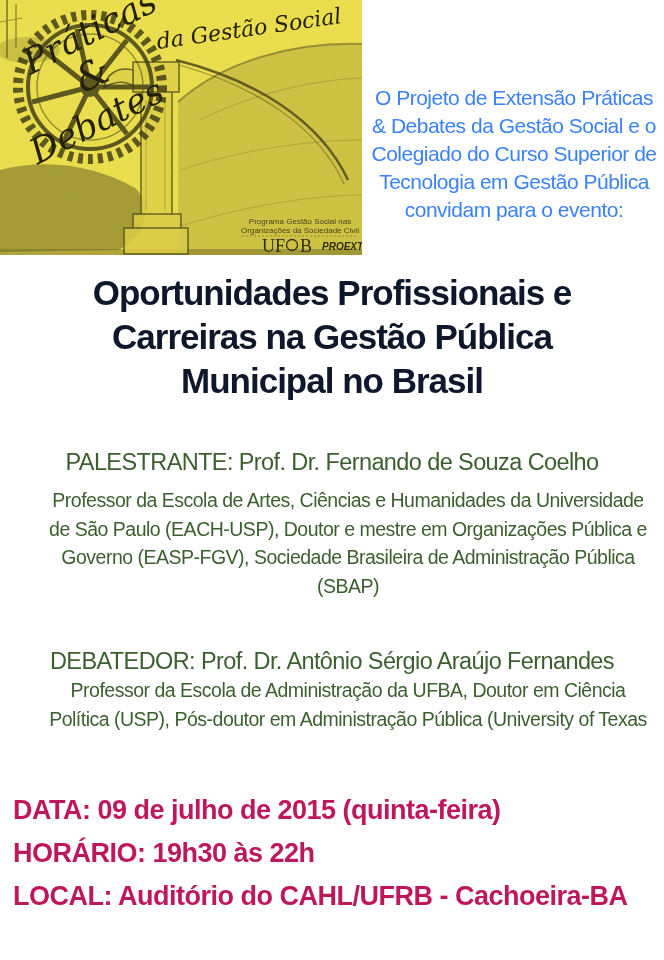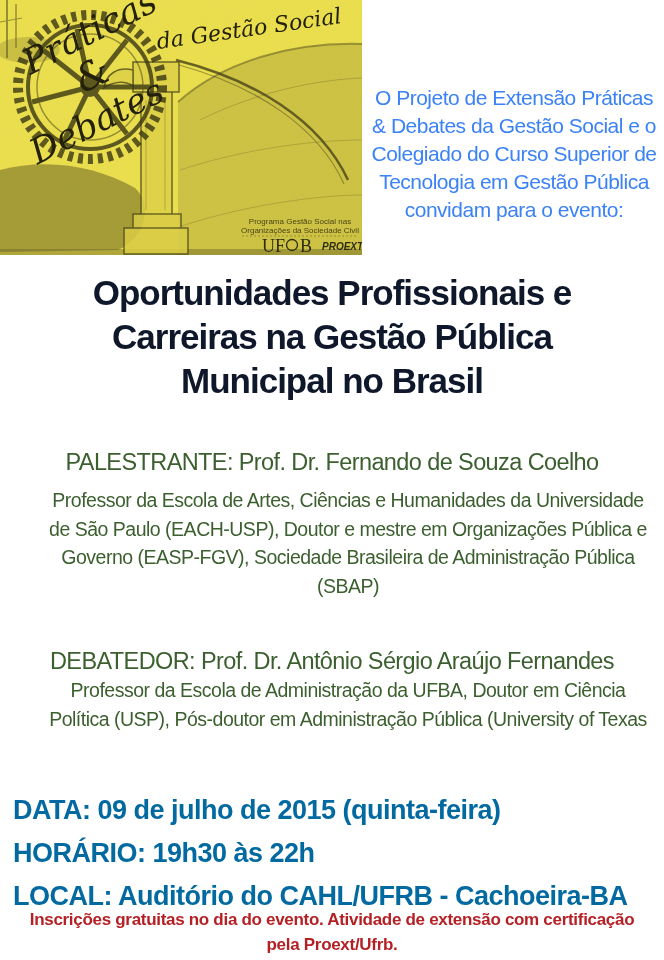--- a/index.html
+++ b/index.html
@@ -27,21 +27,21 @@
   .debater-heading { top:640px;margin-top:8px; }
   .section-desc {
     position:absolute; left:16px; width:664px; text-align:center;
     color:#3B5F2E; font-size:19.5px; line-height:28.5px; letter-spacing:-0.5px;
   }
   .speaker-desc { top:486px; }
   .debater-desc { top:676px; }
   .section-desc .line { white-space:nowrap; }
   .details {
     position:absolute; left:13px; top:789px; width:650px;
-    color:#0369a1; font-weight:bold; font-size:27px; line-height:43px; letter-spacing:-0.5px;
+    color:#be185d; font-weight:bold; font-size:27px; line-height:43px; letter-spacing:-0.5px;
   }
   .details .line { white-space:nowrap; }
   .note {
     position:absolute; left:0; top:907px; width:664px; text-align:center;
     color:#B52025; font-weight:bold; font-size:17px; line-height:25px; letter-spacing:-0.3px;
   }
   .note .line { white-space:nowrap; }
 </style>
 </head>
 <body>
@@ -155,18 +155,14 @@
     <div class="line">Professor da Escola de Administração da UFBA, Doutor em Ciência</div>
     <div class="line">Política (USP), Pós-doutor em Administração Pública (University of Texas</div>
   </div>
 
   <div class="details">
     <div class="line">DATA: 09 de julho de 2015 (quinta-feira)</div>
     <div class="line">HORÁRIO: 19h30 às 22h</div>
     <div class="line">LOCAL: Auditório do CAHL/UFRB - Cachoeira-BA</div>
   </div>
 
-  <div class="note">
-    <div class="line">Inscrições gratuitas no dia do evento. Atividade de extensão com certificação</div>
-    <div class="line">pela Proext/Ufrb.</div>
-  </div>
 
 </div>
 
 </body></html>

